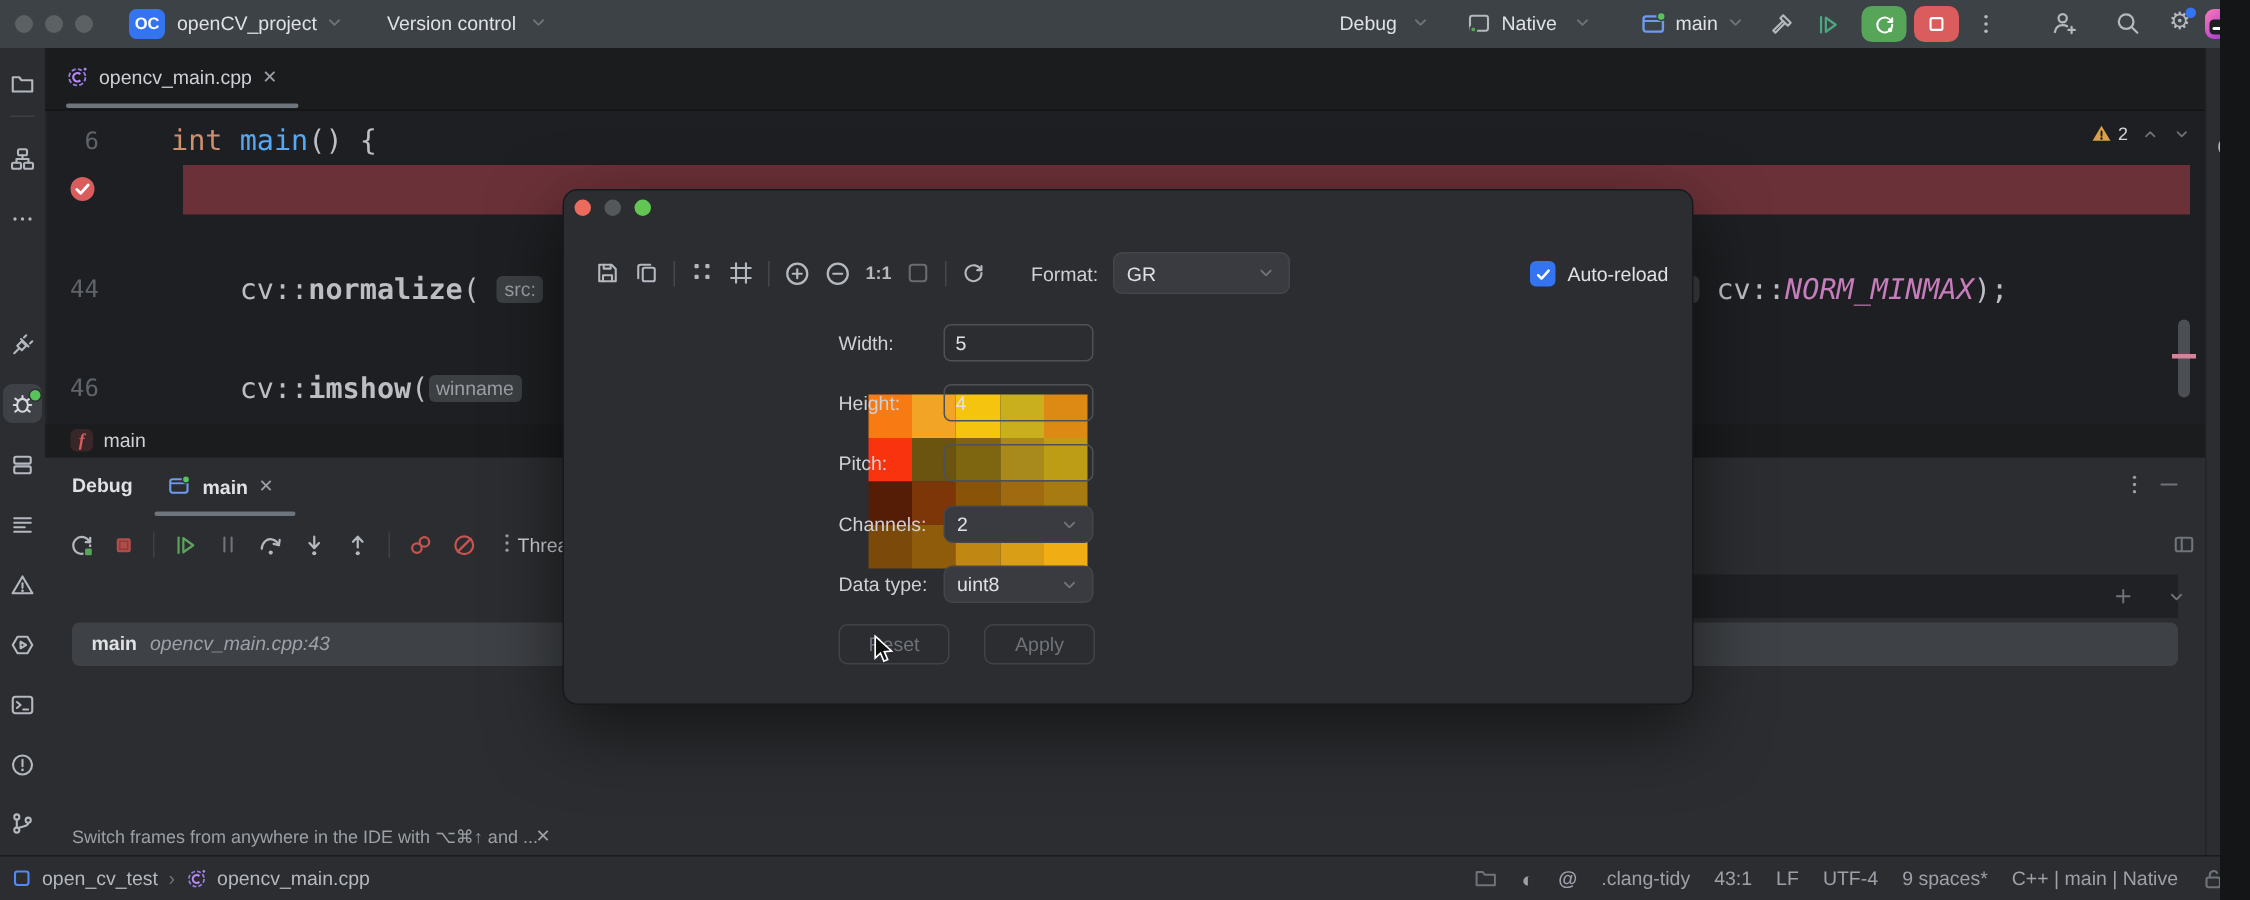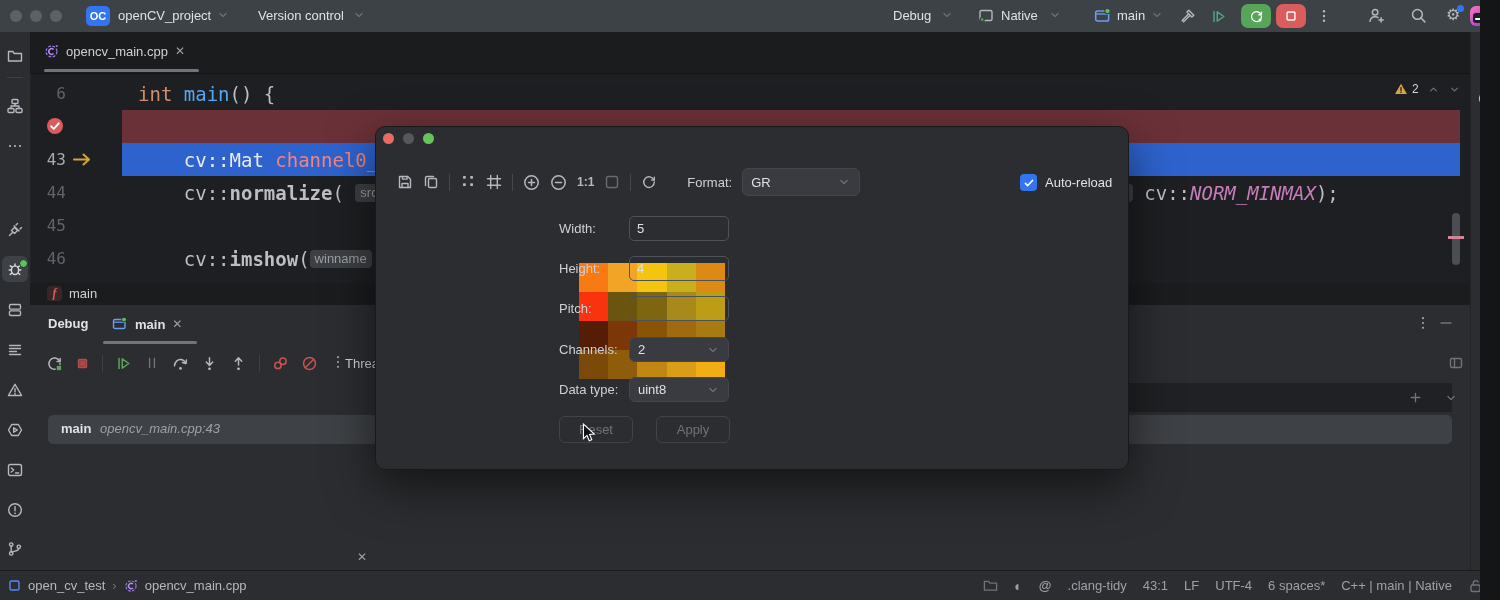--- a/index.html
+++ b/index.html
@@ -27,21 +27,21 @@
   .sdiv{position:absolute;left:7px;width:16px;height:1px;background:#3E4144}
   .activebg{position:absolute;left:2px;width:26px;height:26px;border-radius:6px;background:#3E4145}
   
   #tabstrip{left:30px;top:32px;width:1440px;height:41px;background:#1B1C1E;border-bottom:1px solid #141517}
   .tabunderline{position:absolute;background:#6E757D;height:3px;border-radius:2px}
   .crow{position:absolute;left:30px;width:1434px;height:33px;font-family:"DejaVu Sans Mono",monospace;
         font-size:19px;color:#BCBEC4}
   .lnum{position:absolute;left:0;top:0;width:36px;height:33px;line-height:33px;text-align:right;
         font-size:16px;color:#5F646B;font-family:"DejaVu Sans Mono",monospace}
   .band{position:absolute;left:92px;right:4px;top:0;bottom:0}
-  .ct{position:relative;margin-left:108px;height:33px;display:flex;align-items:center;white-space:pre}
+  .ct{position:relative;margin-left:84px;height:33px;display:flex;align-items:center;white-space:pre}
   .tok-kw{color:#CF8E6D}
   .tok-fn{color:#56A8F5}
   .tok-call{font-weight:bold}
   .tok-var{color:#F2847B}
   .tok-const{color:#C77DBB;font-style:italic}
   .hint{font-family:"Liberation Sans",sans-serif;font-size:13px;background:#3D4043;color:#9A9EA6;
         border-radius:4px;padding:1px 5px;white-space:nowrap;line-height:16px}
   
   #crumb{left:30px;top:283px;width:1440px;height:22px;background:#1B1C1E;border-bottom:1px solid #141517}
   .ficon{width:15px;height:15px;border-radius:4px;background:rgba(219,92,92,.16);color:#DB5C5C;
@@ -306,43 +306,30 @@
   <div class="crow" style="top:110px">
     <div class="band" style="background:#6B3138"></div>
     <span class="abs" style="left:15px;top:6px">
       <svg width="20" height="20" viewBox="0 0 18 18" style="display:block">
           <circle cx="9" cy="9" r="7.2" fill="#DB5C5C"></circle>
           <path d="M5.6 9.3l2.3 2.3 4.5-5" fill="none" stroke="#fff" stroke-width="1.7" stroke-linecap="round" stroke-linejoin="round"></path>
         </svg>
       </span>
   </div>
 
-  <div class="crow" style="top:143px;color:#E8EAEE">
-    <div class="band" style="background:#2E63CE"></div>
-    <span class="lnum" style="color:#A8ABB2">43</span>
-    <span class="abs" style="left:42px;top:9px">
-      <svg width="22" height="15" viewBox="0 0 22 15" style="display:block">
-          <path d="M2 7.5h14M11.5 2.5 17 7.5l-5.5 5" fill="none" stroke="#D2A53C" stroke-width="2" stroke-linecap="round" stroke-linejoin="round"></path>
-        </svg>
-      </span>
-    <span class="ct"><span>    cv::Mat </span><span class="tok-var">channel0_n</span></span>
-  </div>
 
   <div class="crow" style="top:176px">
     <span class="lnum">44</span>
     <span class="ct"><span>    cv::</span><span class="tok-call">normalize</span><span>( </span><span class="hint">src:</span></span>
   </div>
 
   <div class="crow" style="top:176px;left:1112px;width:350px">
     <span class="ct" style="margin-left:0"><span class="hint">e:</span><span> cv::</span><span class="tok-const">NORM_MINMAX</span><span>);</span></span>
   </div>
 
-  <div class="crow" style="top:209px">
-    <span class="lnum">45</span>
-  </div>
 
   <div class="crow" style="top:242px">
     <span class="lnum">46</span>
     <span class="ct"><span>    cv::</span><span class="tok-call">imshow</span><span>(</span><span class="hint">winname</span></span>
   </div>
 
   <div class="abs flex" style="left:1394px;top:82px;gap:8px">
     <span class="flex" style="gap:4px">
       <svg width="14" height="14" viewBox="0 0 16 16" style="display:block">
           <path d="M8 2 14.8 13.6H1.2z" fill="#D9A343"></path>
@@ -487,20 +474,21 @@
           </svg>
         </span>
     </div>
 
 
     <div class="framebar">
       <span class="abs" style="left:13px;top:6px;font-weight:bold;color:#DFE1E5">main</span>
       <span class="abs" style="left:52px;top:6px;font-style:italic;color:#9DA0A8">opencv_main.cpp:43</span>
     </div>
 
+    <span class="abs" style="left:18px;top:246px;font-size:12px;color:#9BA0A6">Switch frames from anywhere in the IDE with ⌥⌘↑ and ...</span>
     <span class="abs x" style="left:327px;top:245px">✕</span>
   </div>
 
   <div id="dlg" class="abs">
     <div class="abs dtl" style="left:7px;top:6px;background:#EC6A5E"></div>
     <div class="abs dtl" style="left:27px;top:6px;background:#55585A"></div>
     <div class="abs dtl" style="left:47px;top:6px;background:#62C554"></div>
 
     <div class="abs flex" style="left:21px;top:42px;height:26px;gap:10px">
       <span>
@@ -643,21 +631,21 @@
           <svg class="i dim" width="15" height="15" viewBox="0 0 16 16">
             <path d="M1.5 3.5h4.3l1.5 2h7.2v7.5H1.5z"></path>
           </svg>
         </span>
       <span class="sbitem" style="font-size:14px">◐</span>
       <span class="sbitem" style="font-size:13px;font-weight:bold">@</span>
       <span class="sbitem">.clang-tidy</span>
       <span class="sbitem">43:1</span>
       <span class="sbitem">LF</span>
       <span class="sbitem">UTF-4</span>
-      <span class="sbitem">6 spaces*</span>
+      <span class="sbitem">9 spaces*</span>
       <span class="sbitem">C++ | main | Native</span>
       <span>
           <svg class="i dim" width="16" height="16" viewBox="0 0 16 16">
             <rect x="3" y="7" width="9" height="6.5" rx="1.5"></rect>
             <path d="M5.2 7V5.3A2.6 2.6 0 0 1 10 3.9"></path>
           </svg>
         </span>
     </div>
   </div>
 

